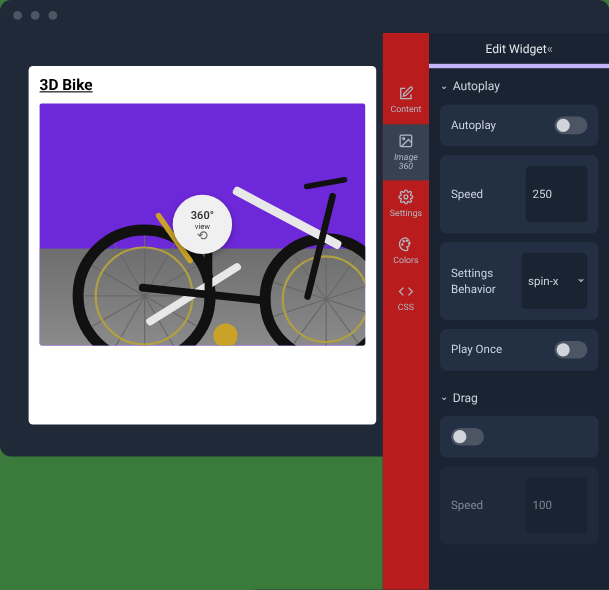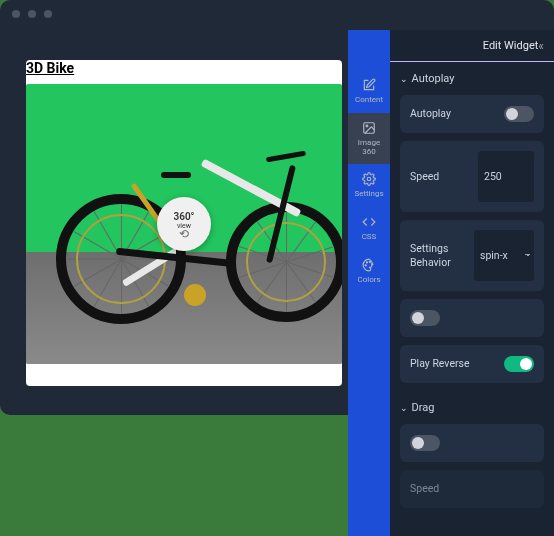--- a/index.html
+++ b/index.html
@@ -1,41 +1,41 @@
 <!DOCTYPE html>
 <html><head>
 <meta charset="utf-8">
 <style>
   * { box-sizing: border-box; margin: 0; padding: 0; font-family: -apple-system, BlinkMacSystemFont, "Segoe UI", Roboto, sans-serif; }
   body { width: 554px; height: 536px; background: #3a7a3a; overflow: hidden; }
   .window { position: absolute; top: 0; left: 0; width: 554px; height: 415px; background: #1f2937; border-radius: 10px; overflow: visible; }
   .titlebar { height: 28px; display: flex; align-items: center; padding-left: 12px; gap: 8px; }
   .dot { width: 8px; height: 8px; border-radius: 50%; background: #4b5563; }
-  .canvas { position: absolute; top: 60px; left: 26px; width: 316px; height: 326px; background: #fff; border-radius: 4px; }
+  .canvas { position: absolute; top: 60px; left: 26px; width: 316px; height: 326px; background: #fff; border-radius: 4px; padding: 10px; }
   .canvas-title { font-size: 14px; font-weight: 700; text-decoration: underline; color: #000; margin-bottom: 8px; }
-  .bike-area { position: relative; width: 100%; height: 280px; background: #22c55e; border-radius: 2px; overflow: hidden; }
+  .bike-area { position: relative; width: 100%; height: 220px; background: #6d28d9; border-radius: 2px; overflow: hidden; }
   .ground { position: absolute; bottom: 0; left: 0; right: 0; height: 40%; background: linear-gradient(#6e6e6e,#8a8a8a); }
   .wheel { position: absolute; border-radius: 50%; border: 10px solid #111; }
   .wheel::after { content: ""; position: absolute; inset: 10px; border-radius: 50%; border: 2px solid #b0a040; }
   .wheel.back { width: 130px; height: 130px; left: 30px; top: 110px; }
   .wheel.front { width: 120px; height: 120px; left: 200px; top: 118px; }
   .spoke { position: absolute; left: 50%; top: 50%; width: 1px; height: 50%; background: #666; transform-origin: top; }
   .tube { position: absolute; background: #e8e8e8; border-radius: 3px; }
   .view360 { position: absolute; left: 50%; top: 50%; transform: translate(-50%,-50%); width: 54px; height: 54px; background: #f0f0f0; border-radius: 50%; display: flex; flex-direction: column; align-items: center; justify-content: center; font-size: 10px; color: #333; box-shadow: 0 2px 6px rgba(0,0,0,0.3); }
   .view360 .deg { font-weight: 600; }
   .view360 .sub { font-size: 7px; }
   .view360 .arrows { font-size: 12px; color: #666; line-height: 8px; }
   .panel { position: absolute; top: 30px; right: 0; width: 206px; height: 506px; background: #1a2332; display: flex; }
-  .tabs { width: 42px; background: #1d4ed8; display: flex; flex-direction: column; align-items: flex-start; padding-top: 40px; }
+  .tabs { width: 42px; background: #b91c1c; display: flex; flex-direction: column; align-items: flex-start; padding-top: 40px; }
   .tab { width: 42px; display: flex; flex-direction: column; align-items: center; justify-content: center; padding: 8px 0; color: #b0b8c4; font-size: 8px; gap: 4px; cursor: pointer; }
-  .tab.active { background: #374151; }
+  .tab.active { background: #374151; font-style: italic; }
   .tab svg { width: 14px; height: 14px; }
   .tab-label { text-align: center; line-height: 1.1; }
   .panel-body { flex: 1; display: flex; flex-direction: column; }
-  .panel-header { height: 32px; display: flex; align-items: center; justify-content: flex-end; padding: 0 10px; color: #e5e7eb; font-size: 11px; border-bottom: 1px solid #c4b5fd; }
+  .panel-header { height: 32px; display: flex; align-items: center; justify-content: center; padding: 0 10px; color: #e5e7eb; font-size: 11px; border-bottom: 4px solid #c4b5fd; }
   .collapse-icon { color: #9ca3af; font-size: 12px; }
   .section { padding: 10px 10px 0 10px; }
   .section-header { display: flex; align-items: center; gap: 4px; color: #cbd5e1; font-size: 11px; margin-bottom: 10px; cursor: pointer; }
   .section-header .chev { font-size: 9px; }
   .control-row { background: #232f42; border-radius: 6px; padding: 10px 10px; margin-bottom: 8px; display: flex; align-items: center; justify-content: space-between; color: #cbd5e1; font-size: 10.5px; min-height: 38px; }
   .control-row.disabled { opacity: 0.55; }
   .control-label { flex: 1; line-height: 1.3; }
   .toggle { width: 30px; height: 16px; background: #4b5563; border-radius: 10px; position: relative; cursor: pointer; }
   .toggle .knob { position: absolute; width: 12px; height: 12px; background: #d1d5db; border-radius: 50%; top: 2px; left: 2px; transition: left .15s; }
   .toggle.on { background: #10b981; }
@@ -124,35 +124,35 @@
     </div>
     <div class="tab">
       <svg viewBox="0 0 24 24" fill="none" stroke="currentColor" stroke-width="2">
           <circle cx="12" cy="12" r="3"></circle>
           <path d="M19.4 15a1.7 1.7 0 0 0 .3 1.8l.1.1a2 2 0 1 1-2.8 2.8l-.1-.1a1.7 1.7 0 0 0-1.8-.3 1.7 1.7 0 0 0-1 1.5V21a2 2 0 0 1-4 0v-.1a1.7 1.7 0 0 0-1-1.5 1.7 1.7 0 0 0-1.8.3l-.1.1a2 2 0 1 1-2.8-2.8l.1-.1a1.7 1.7 0 0 0 .3-1.8 1.7 1.7 0 0 0-1.5-1H3a2 2 0 0 1 0-4h.1a1.7 1.7 0 0 0 1.5-1 1.7 1.7 0 0 0-.3-1.8l-.1-.1a2 2 0 1 1 2.8-2.8l.1.1a1.7 1.7 0 0 0 1.8.3H9a1.7 1.7 0 0 0 1-1.5V3a2 2 0 0 1 4 0v.1a1.7 1.7 0 0 0 1 1.5 1.7 1.7 0 0 0 1.8-.3l.1-.1a2 2 0 1 1 2.8 2.8l-.1.1a1.7 1.7 0 0 0-.3 1.8V9a1.7 1.7 0 0 0 1.5 1H21a2 2 0 0 1 0 4h-.1a1.7 1.7 0 0 0-1.5 1z"></path>
         </svg>
       <span class="tab-label">Settings</span>
     </div>
     <div class="tab">
       <svg viewBox="0 0 24 24" fill="none" stroke="currentColor" stroke-width="2">
-          <polyline points="16 18 22 12 16 6"></polyline>
-          <polyline points="8 6 2 12 8 18"></polyline>
-        </svg>
-      <span class="tab-label">CSS</span>
-    </div>
-    <div class="tab">
-      <svg viewBox="0 0 24 24" fill="none" stroke="currentColor" stroke-width="2">
           <circle cx="13.5" cy="6.5" r="1"></circle>
           <circle cx="17.5" cy="10.5" r="1"></circle>
           <circle cx="8.5" cy="7.5" r="1"></circle>
           <circle cx="6.5" cy="12.5" r="1"></circle>
           <path d="M12 2a10 10 0 0 0 0 20 3 3 0 0 0 0-6h2a3 3 0 0 0 3-3 9 9 0 0 0-5-11z"></path>
         </svg>
       <span class="tab-label">Colors</span>
     </div>
+    <div class="tab">
+      <svg viewBox="0 0 24 24" fill="none" stroke="currentColor" stroke-width="2">
+          <polyline points="16 18 22 12 16 6"></polyline>
+          <polyline points="8 6 2 12 8 18"></polyline>
+        </svg>
+      <span class="tab-label">CSS</span>
+    </div>
   </div>
 
   <div class="panel-body">
     <div class="panel-header">
       <span>Edit Widget</span>
       <span class="collapse-icon">«</span>
     </div>
 
     <div class="section">
       <div class="section-header">
@@ -173,44 +173,40 @@
       </div>
 
       <div class="control-row">
         <span class="control-label">Settings Behavior</span>
         <select class="select">
           <option>spin-x</option>
         </select>
       </div>
 
       <div class="control-row">
+        <span class="control-label">Play Once</span>
         <div class="toggle">
             <div class="knob"></div>
           </div>
       </div>
 
-      <div class="control-row">
-        <span class="control-label">Play Reverse</span>
-        <div class="toggle on">
-            <div class="knob"></div>
-          </div>
-      </div>
     </div>
 
     <div class="section">
       <div class="section-header">
         <span class="chev">⌄</span>
         <span>Drag</span>
       </div>
 
       <div class="control-row">
         <div class="toggle">
             <div class="knob"></div>
           </div>
       </div>
 
       <div class="control-row disabled">
         <span class="control-label">Speed</span>
+        <input class="num-input" value="100" style="">
       </div>
     </div>
 
   </div>
 </div>
 
 </body></html>

